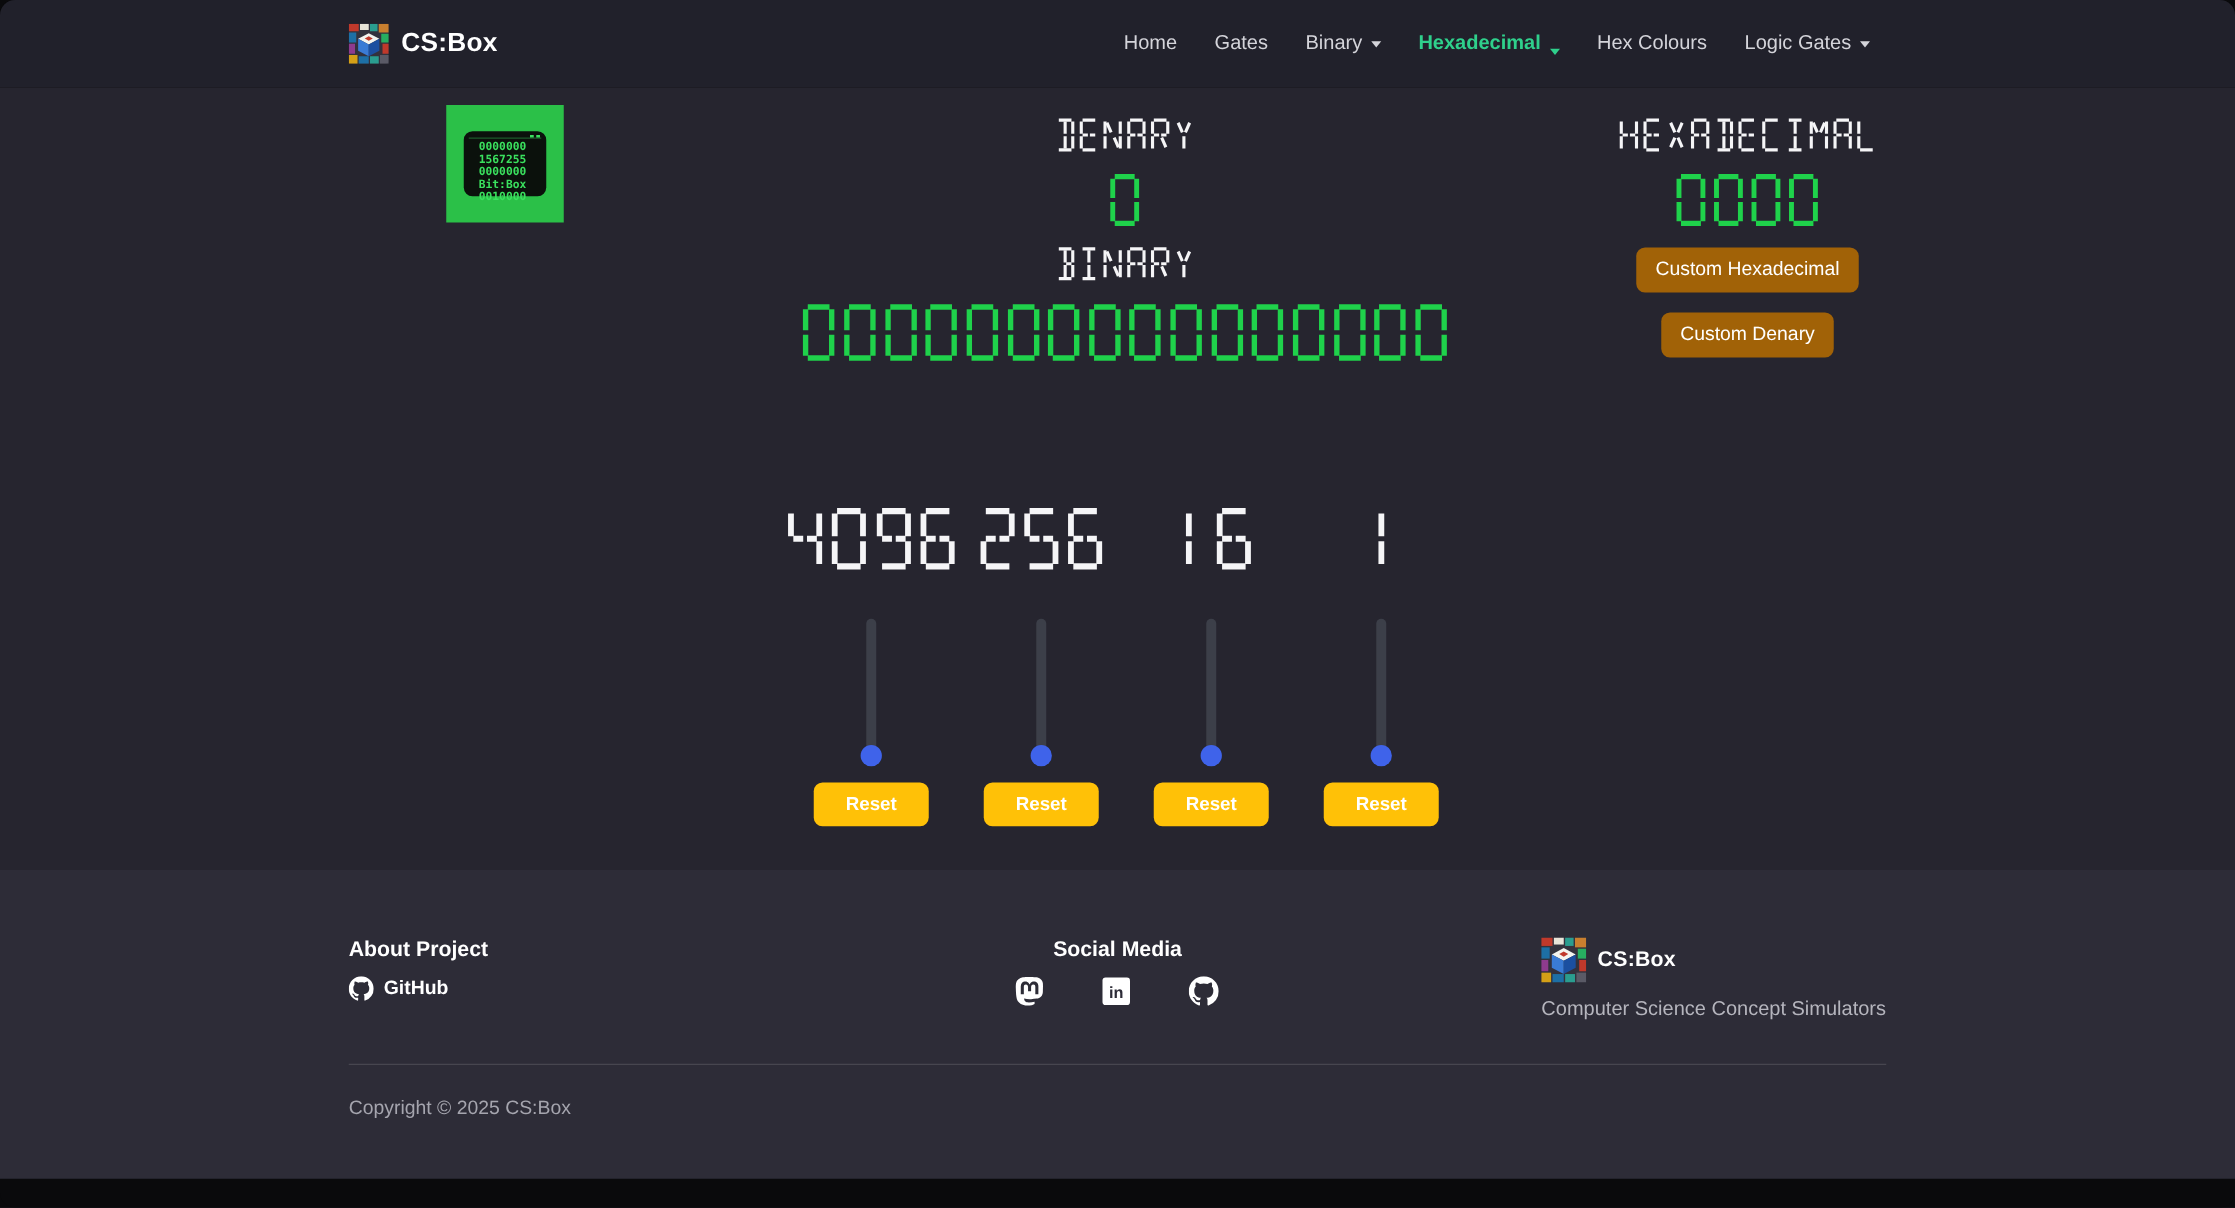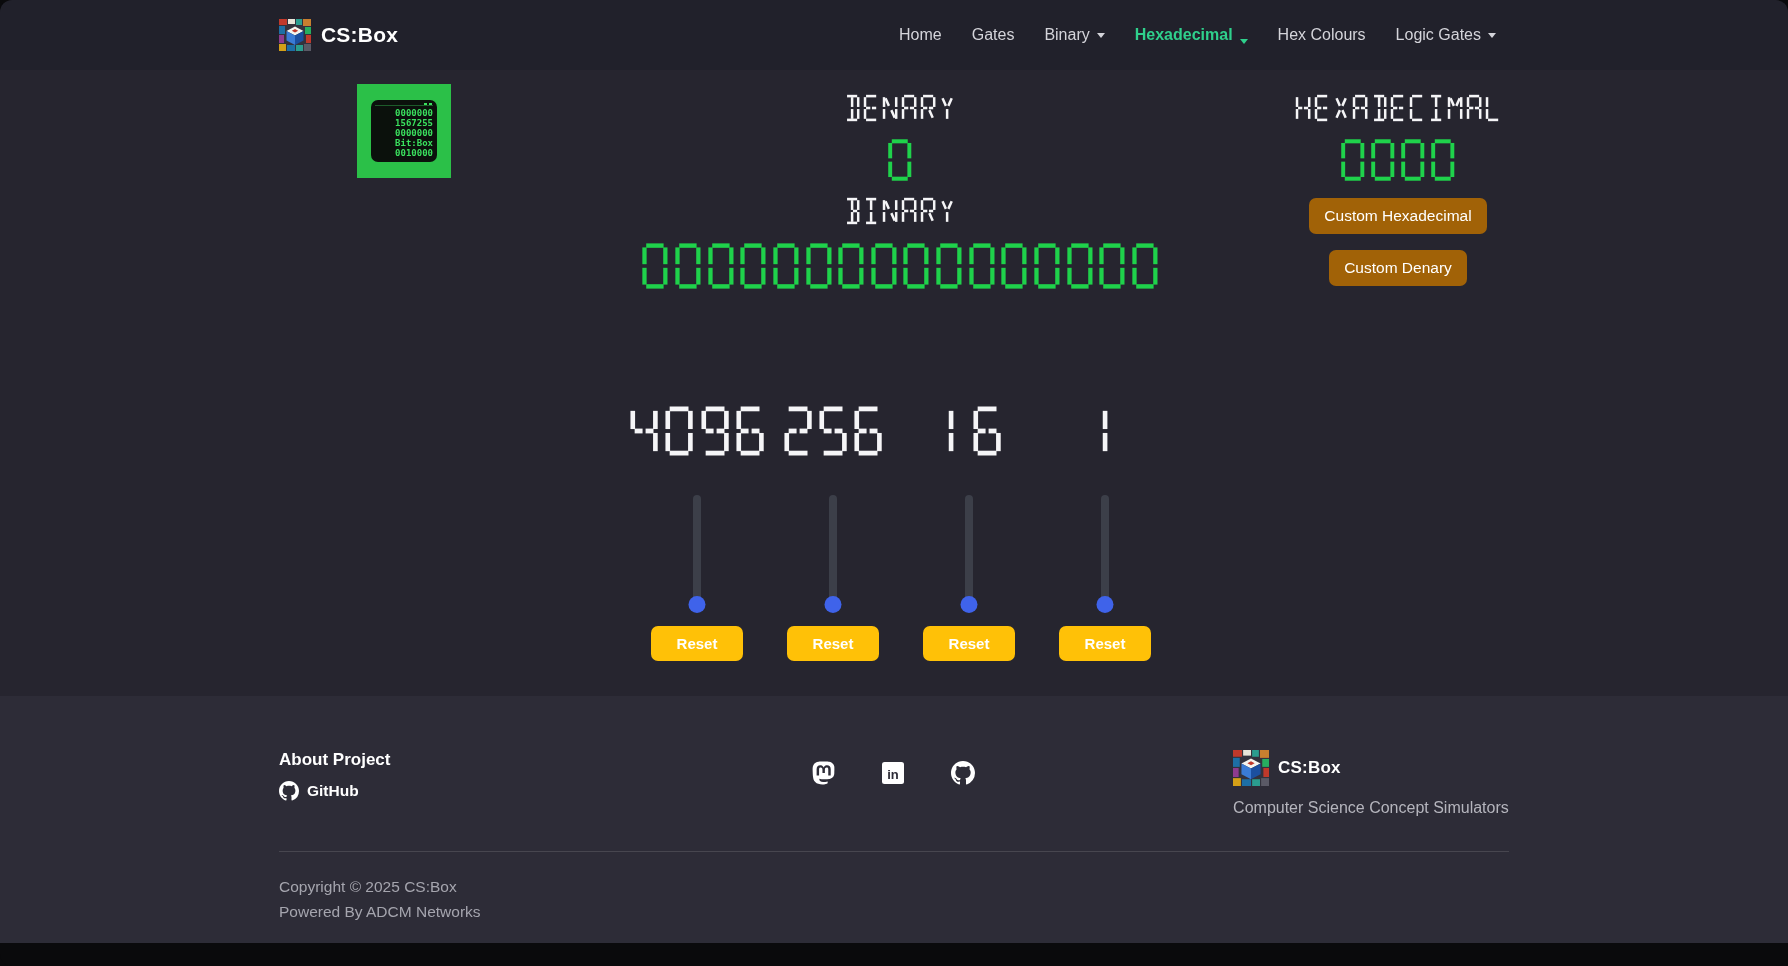--- a/index.html
+++ b/index.html
@@ -19,22 +19,22 @@
   .caret{display:inline-block;width:0;height:0;margin-left:7px;
          border-left:4.5px solid transparent;border-right:4.5px solid transparent;
          border-top:5px solid currentColor;}
 
   
   .main{position:relative;height:626px;background:#26252f;}
 
   
   .bitbox{position:absolute;left:357px;top:14px;width:94px;height:94px;background:#2bc048;
           display:flex;align-items:center;justify-content:center;cursor:pointer;}
-  .bb-screen{position:relative;width:66px;height:62px;background:#0b110c;border-radius:7px;
-             padding:8px 4px 3px 0;box-sizing:border-box;text-align:right;}
+  .bb-screen{position:relative;width:66px;height:52px;background:#0b110c;border-radius:7px;
+             padding:8px 4px 3px 0;box-sizing:border-box;text-align:center;}
   .bb-dots{position:absolute;top:3px;right:5px;display:flex;gap:2px;}
   .bb-dots span{width:3px;height:2px;background:#3ae05e;display:block;}
   .bb-bar{position:absolute;top:5px;left:4px;right:4px;height:1px;background:#1d5b2a;}
   .bb-line{font-family:"DejaVu Sans Mono",monospace;font-size:9px;line-height:10px;
            color:#3ae05e;font-weight:bold;letter-spacing:0;white-space:nowrap;}
 
   
   .seg{display:flex;justify-content:center;align-items:flex-end;}
   .col-denary{position:absolute;left:640px;top:0;width:520px;display:flex;flex-direction:column;align-items:center;}
   .col-hex{position:absolute;left:1283px;top:0;width:230px;display:flex;flex-direction:column;align-items:center;}
@@ -635,20 +635,21 @@
           <div class="foot-heading">About Project</div>
           <a class="gh-link">
             <svg width="20" height="20" viewBox="0 0 16 16" class="icon-white">
                 <path d="M8 0C3.58 0 0 3.58 0 8c0 3.54 2.29 6.53 5.47 7.59.4.07.55-.17.55-.38 0-.19-.01-.82-.01-1.49-2.01.37-2.53-.49-2.69-.94-.09-.23-.48-.94-.82-1.13-.28-.15-.68-.52-.01-.53.63-.01 1.08.58 1.23.82.72 1.21 1.87.87 2.33.66.07-.52.28-.87.51-1.07-1.78-.2-3.64-.89-3.64-3.95 0-.87.31-1.59.82-2.15-.08-.2-.36-1.02.08-2.12 0 0 .67-.21 2.2.82.64-.18 1.32-.27 2-.27s1.36.09 2 .27c1.53-1.04 2.2-.82 2.2-.82.44 1.1.16 1.92.08 2.12.51.56.82 1.27.82 2.15 0 3.07-1.87 3.75-3.65 3.95.29.25.54.73.54 1.48 0 1.07-.01 1.93-.01 2.2 0 .21.15.46.55.38A8.01 8.01 0 0 0 16 8c0-4.42-3.58-8-8-8Z"></path>
               </svg>
             <span>GitHub</span>
           </a>
         </div>
 
         <div class="foot-col center">
+          <div class="foot-heading">Social Media</div>
           <div class="social-row">
             <a class="social-link">
               <svg width="23" height="24" viewBox="0 0 24 24" class="icon-white">
                   <path d="M23.268 5.313c-.35-2.578-2.617-4.61-5.304-5.004C17.51.242 15.792 0 11.813 0h-.03c-3.98 0-4.835.242-5.288.309C3.882.692 1.496 2.518.917 5.127.64 6.412.61 7.837.661 9.143c.074 1.874.088 3.745.26 5.611.118 1.24.325 2.47.62 3.68.55 2.237 2.777 4.098 4.96 4.857 2.336.792 4.849.923 7.256.38.265-.061.527-.132.786-.213.585-.184 1.27-.39 1.774-.753a.057.057 0 0 0 .023-.043v-1.809a.052.052 0 0 0-.02-.041.053.053 0 0 0-.046-.01 20.282 20.282 0 0 1-4.709.545c-2.73 0-3.463-1.284-3.674-1.818a5.593 5.593 0 0 1-.319-1.433.053.053 0 0 1 .066-.054c1.517.363 3.072.546 4.632.546.376 0 .75 0 1.125-.01 1.57-.044 3.224-.124 4.768-.422.038-.008.077-.015.11-.024 2.435-.464 4.753-1.92 4.989-5.604.008-.145.03-1.52.03-1.67.002-.512.167-3.63-.024-5.545zm-3.748 9.195h-2.561V8.29c0-1.309-.55-1.976-1.67-1.976-1.23 0-1.846.79-1.846 2.35v3.403h-2.546V8.663c0-1.56-.617-2.35-1.848-2.35-1.112 0-1.668.668-1.67 1.977v6.218H4.822V8.102c0-1.31.337-2.35 1.011-3.12.696-.77 1.608-1.164 2.74-1.164 1.311 0 2.302.5 2.962 1.498l.638 1.06.638-1.06c.66-.999 1.65-1.498 2.96-1.498 1.13 0 2.043.395 2.74 1.164.675.77 1.012 1.81 1.012 3.12z"></path>
                 </svg>
             </a>
             <a class="social-link">
               <svg width="24" height="24" viewBox="0 0 24 24">
                   <rect x="1" y="1" width="22" height="22" rx="2.5" fill="#ffffff"></rect>
                   <text x="12" y="17.5" text-anchor="middle" font-family="Liberation Sans, sans-serif" font-size="13" font-weight="bold" fill="#2d2c37">in</text>
@@ -686,18 +687,17 @@
             <span class="brand-text">CS:Box</span>
           </div>
           <div class="tagline">Computer Science Concept Simulators</div>
         </div>
       </div>
 
       <div class="divider"></div>
 
       <div class="copyright">
         <div>Copyright © 2025 CS:Box</div>
-        <div>Powered By ADCM Networks</div>
       </div>
     </div>
   </div>
 
 </div>
 
 </body></html>

